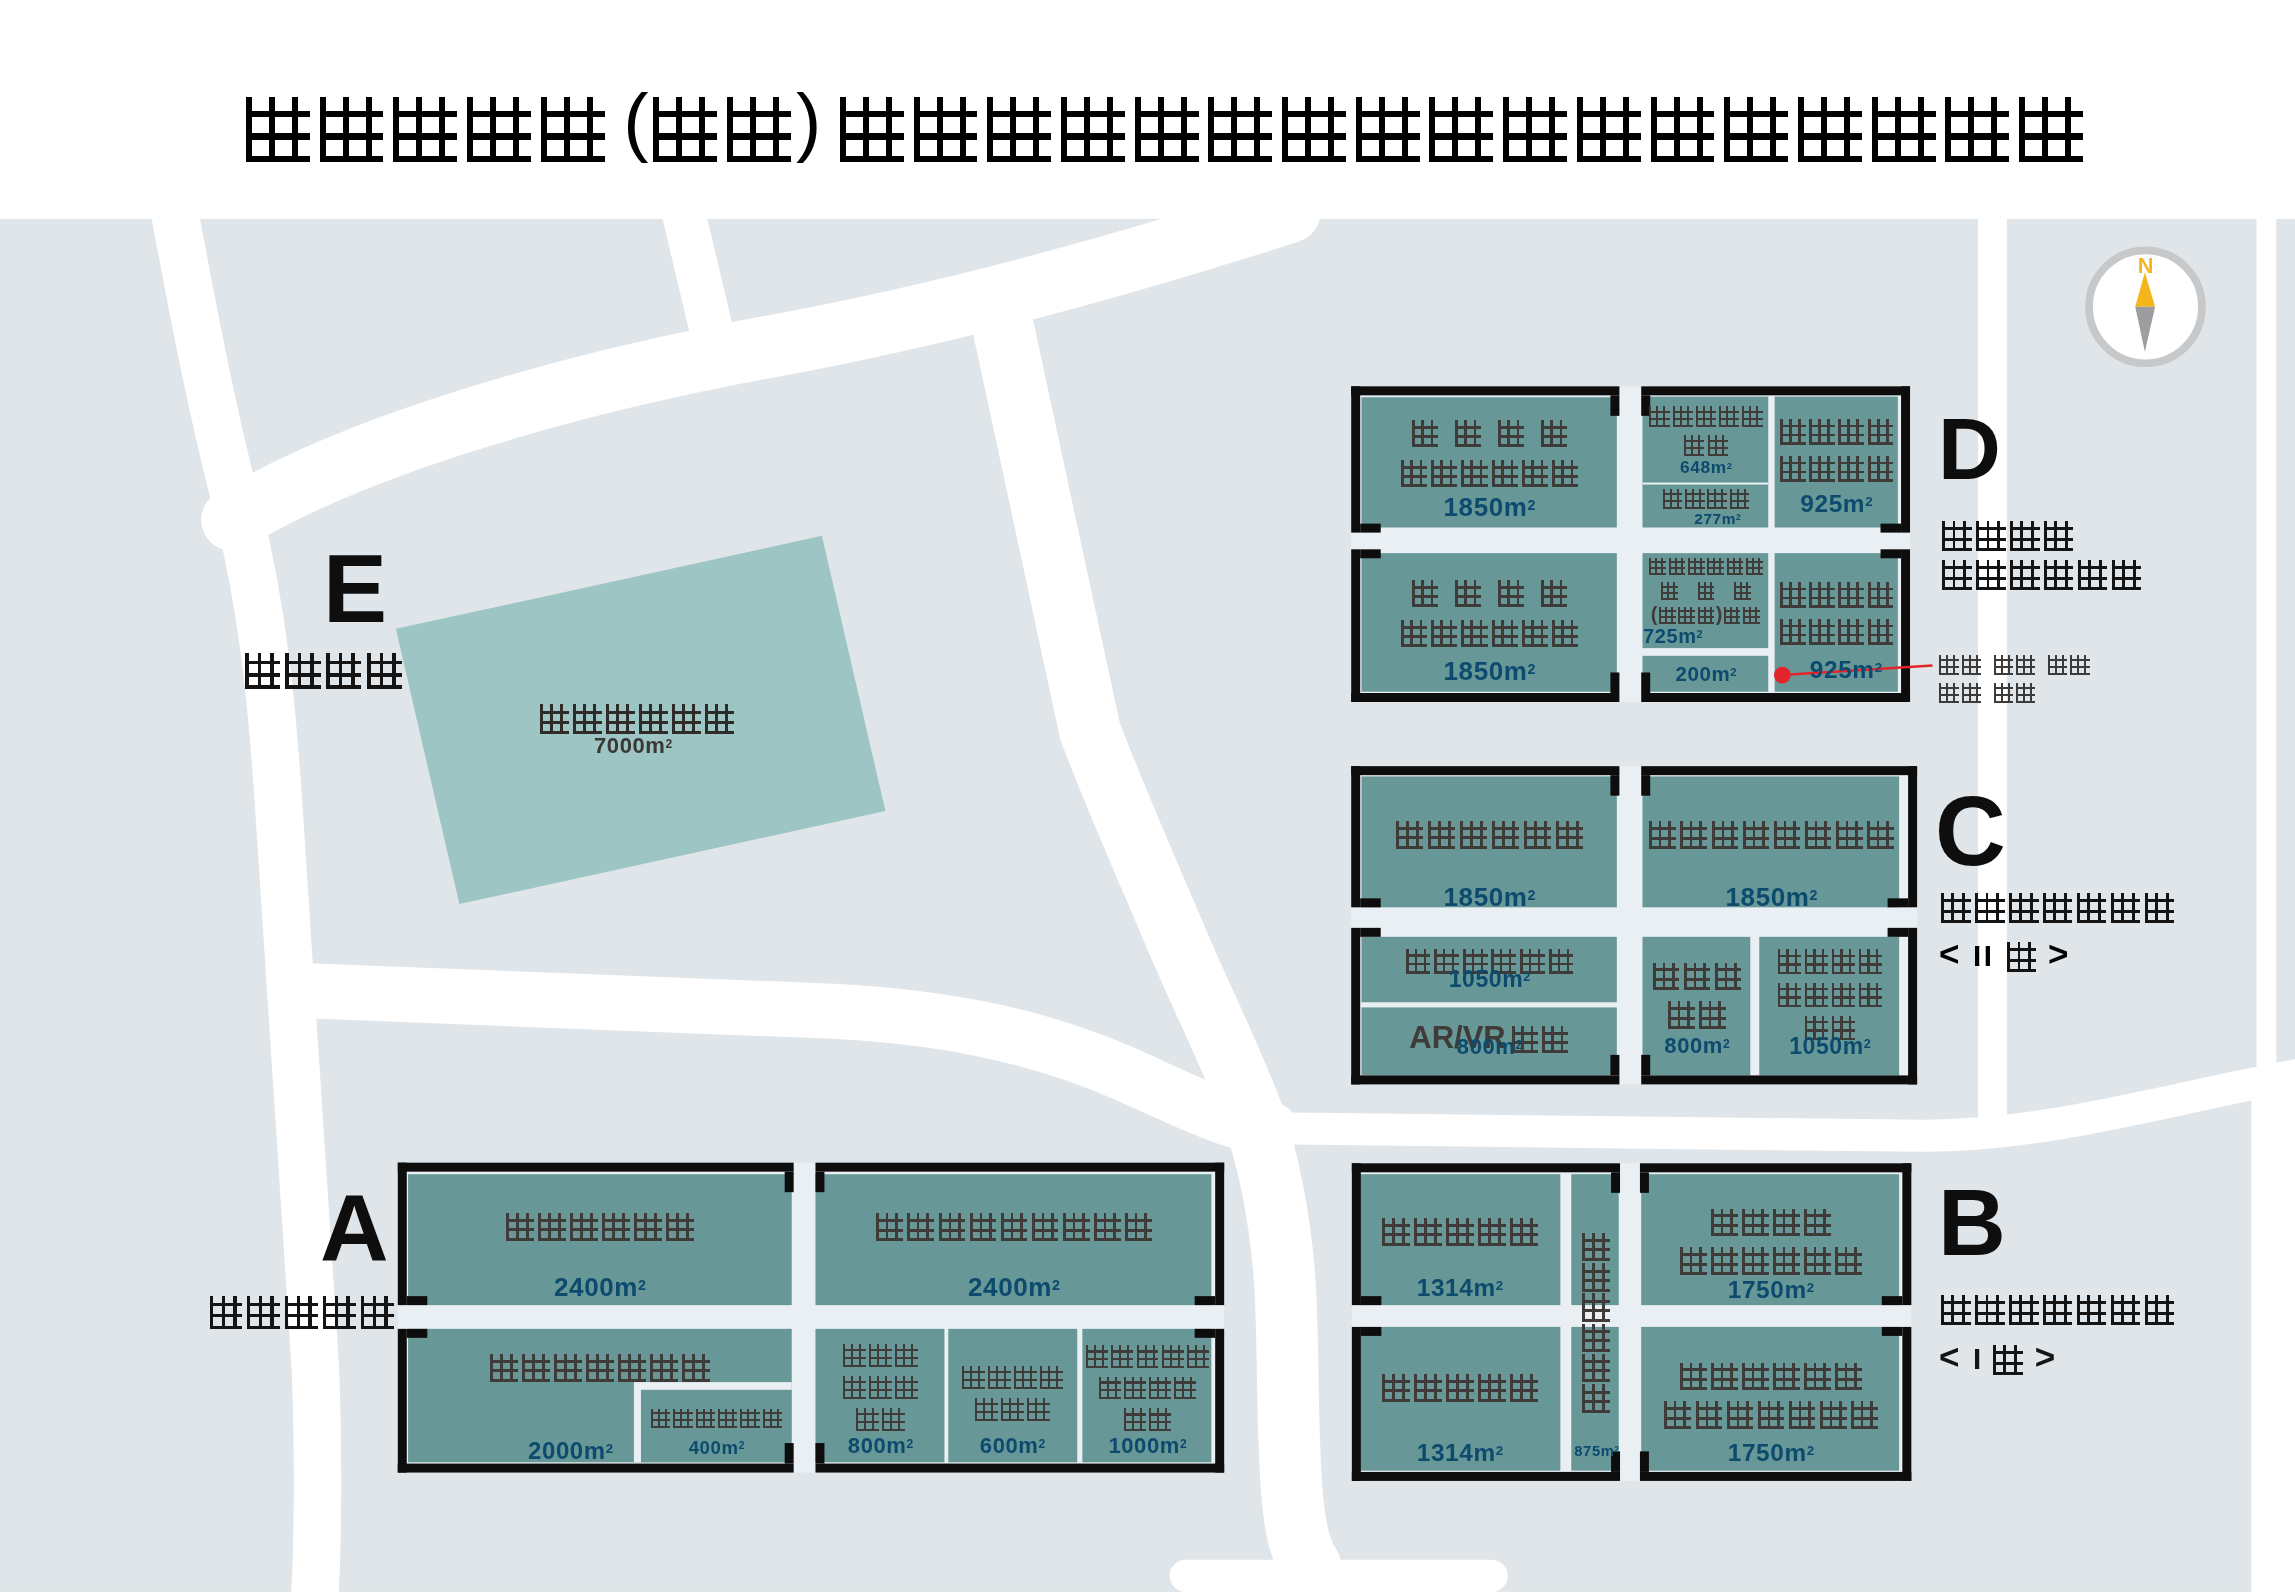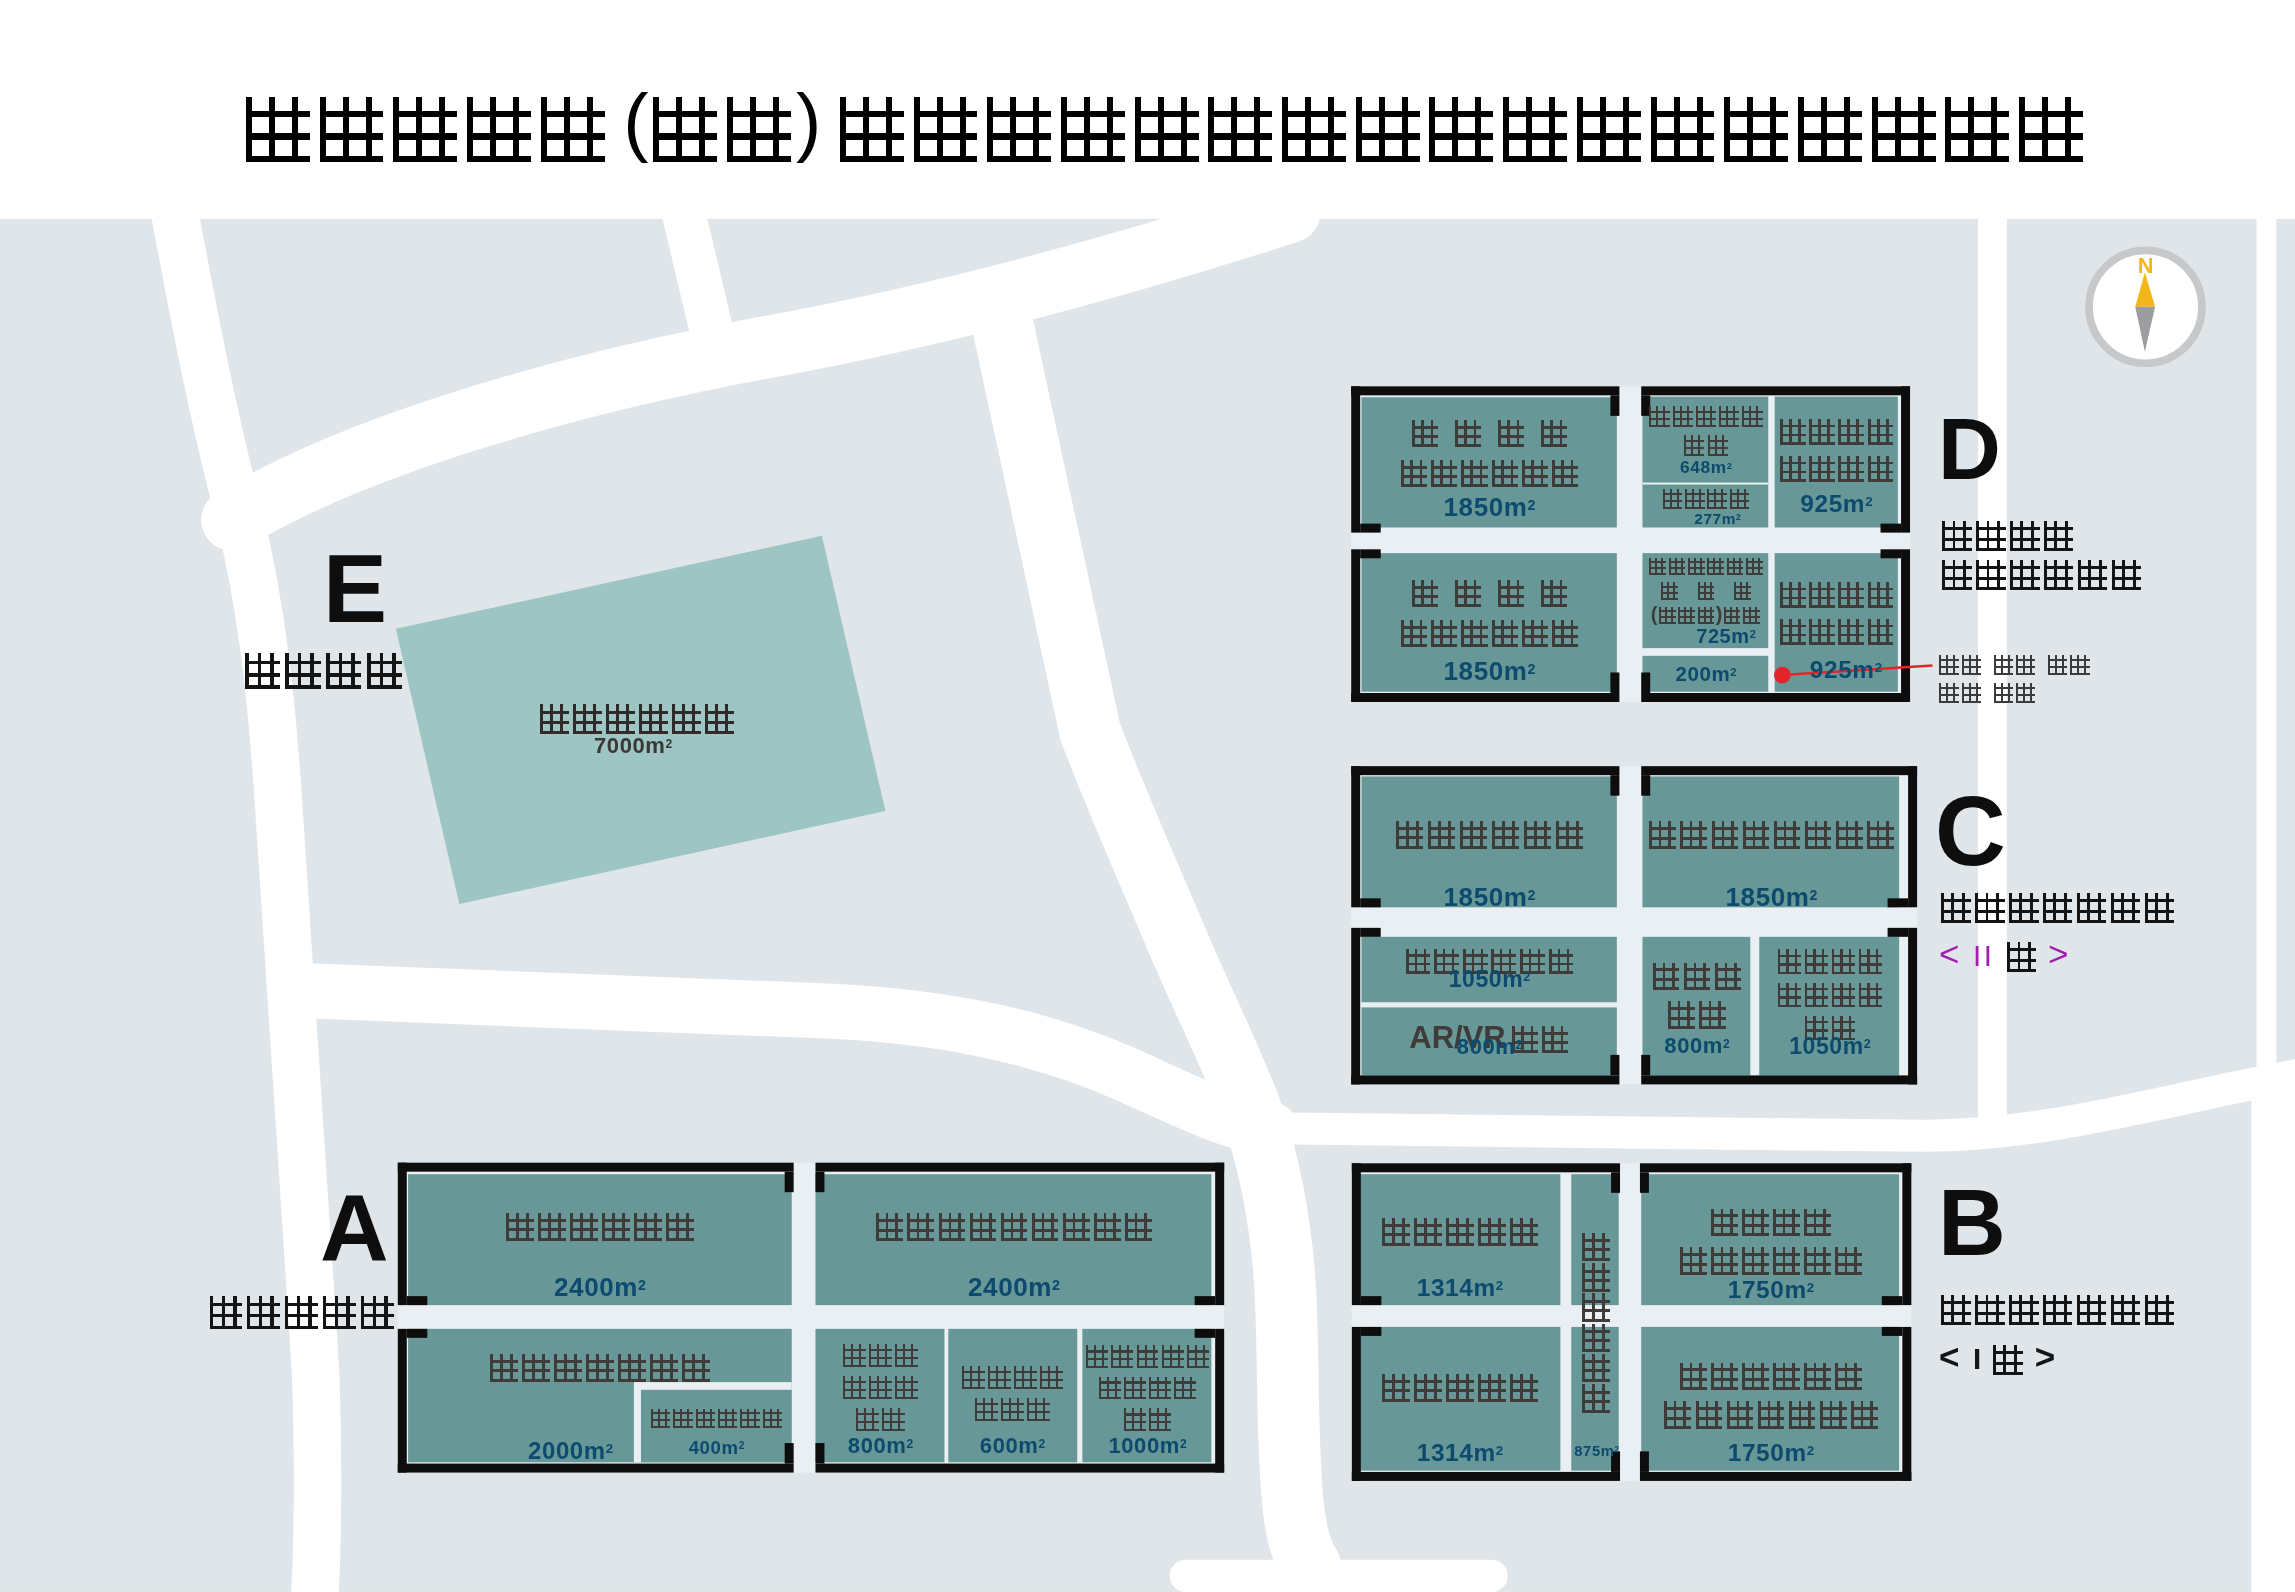--- a/index.html
+++ b/index.html
@@ -219,21 +219,21 @@
 <div class="t big" style="left:1938px;top:405px;font-size:87px;">D</div>
 
 <div class="t zh" style="left:1940px;top:515px;font-size:35px;color:#141414;"><i></i><i></i><i></i><i></i></div>
 
 <div class="t zh" style="left:1940px;top:554px;font-size:35px;color:#141414;"><i></i><i></i><i></i><i></i><i></i><i></i></div>
 
 <div class="t big" style="left:1935px;top:782px;font-size:98px;">C</div>
 
 <div class="t zh" style="left:1939px;top:887px;font-size:35px;color:#141414;"><i></i><i></i><i></i><i></i><i></i><i></i><i></i></div>
 
-<div class="t" style="left:1939px;top:934px;font-size:35px;color:#a21caf;font-weight:normal;"><span style="letter-spacing:3.9px;">&lt;</span> <span style="font-size:29.5px;letter-spacing:2.6px;">II</span> <span class="zh" style="color:#141414;"><i></i></span> <span style="letter-spacing:0;">&gt;</span></div>
+<div class="t" style="left:1939px;top:934px;font-size:35px;color:#000000;font-weight:bold;"><span style="letter-spacing:3.9px;">&lt;</span> <span style="font-size:29.5px;letter-spacing:2.6px;">II</span> <span class="zh" style="color:#141414;"><i></i></span> <span style="letter-spacing:0;">&gt;</span></div>
 
 <div class="t big" style="left:1938px;top:1176px;font-size:94px;">B</div>
 
 <div class="t zh" style="left:1939px;top:1289px;font-size:35px;color:#141414;"><i></i><i></i><i></i><i></i><i></i><i></i><i></i></div>
 
 <div class="t" style="left:1939px;top:1337px;font-size:35px;color:#141414;font-weight:bold;"><span style="letter-spacing:3.9px;">&lt;</span> <span style="font-size:29.5px;">I</span> <span class="zh" style="color:#141414;"><i></i></span> <span style="letter-spacing:0;">&gt;</span></div>
 
 <div class="t zh" style="left:1938px;top:652px;font-size:23px;color:#3b3b3b;"><i></i><i></i><span class="sp"></span><i></i><i></i><span class="sp"></span><i></i><i></i></div>
 
 <div class="t zh" style="left:1938px;top:680px;font-size:23px;color:#3b3b3b;"><i></i><i></i><span class="sp"></span><i></i><i></i></div>
@@ -271,21 +271,21 @@
 </div>
 
 <div class="t num" style="left:1362px;top:656px;width:255px;text-align:center;font-size:26px;">1850m<sup>2</sup></div>
 
 <div class="blk zh" style="left:1643px;top:556px;width:126px;height:67px;font-size:20px;">
 <div><i></i><i></i><i></i><i></i><i></i><i></i></div>
 <div style="margin-top:3.9px;"><i></i><span class="sp"></span><span class="sp"></span><i></i><span class="sp"></span><span class="sp"></span><i></i></div>
 <div style="margin-top:3.9px;"><span style="font-weight:bold;">(</span><i></i><i></i><i></i><span style="font-weight:bold;">)</span><i></i><i></i></div>
 </div>
 
-<div class="t num" style="left:1643px;top:625px;width:126px;text-align:center;font-size:20px;padding-left:20px;">725m<sup>2</sup></div>
+<div class="t num" style="left:1643px;top:625px;width:126px;text-align:left;font-size:20px;">725m<sup>2</sup></div>
 
 <div class="t num" style="left:1643px;top:662px;width:126px;text-align:center;font-size:20.5px;">200m<sup>2</sup></div>
 
 <div class="blk zh" style="left:1775px;top:570px;width:123px;height:83px;font-size:30px;">
 <div><i></i><i></i><i></i><i></i></div>
 <div style="margin-top:6.4px;"><i></i><i></i><i></i><i></i></div>
 </div>
 
 <div class="t num" style="left:1794px;top:656px;width:104px;text-align:center;font-size:24.4px;">925m<sup>2</sup></div>
 

